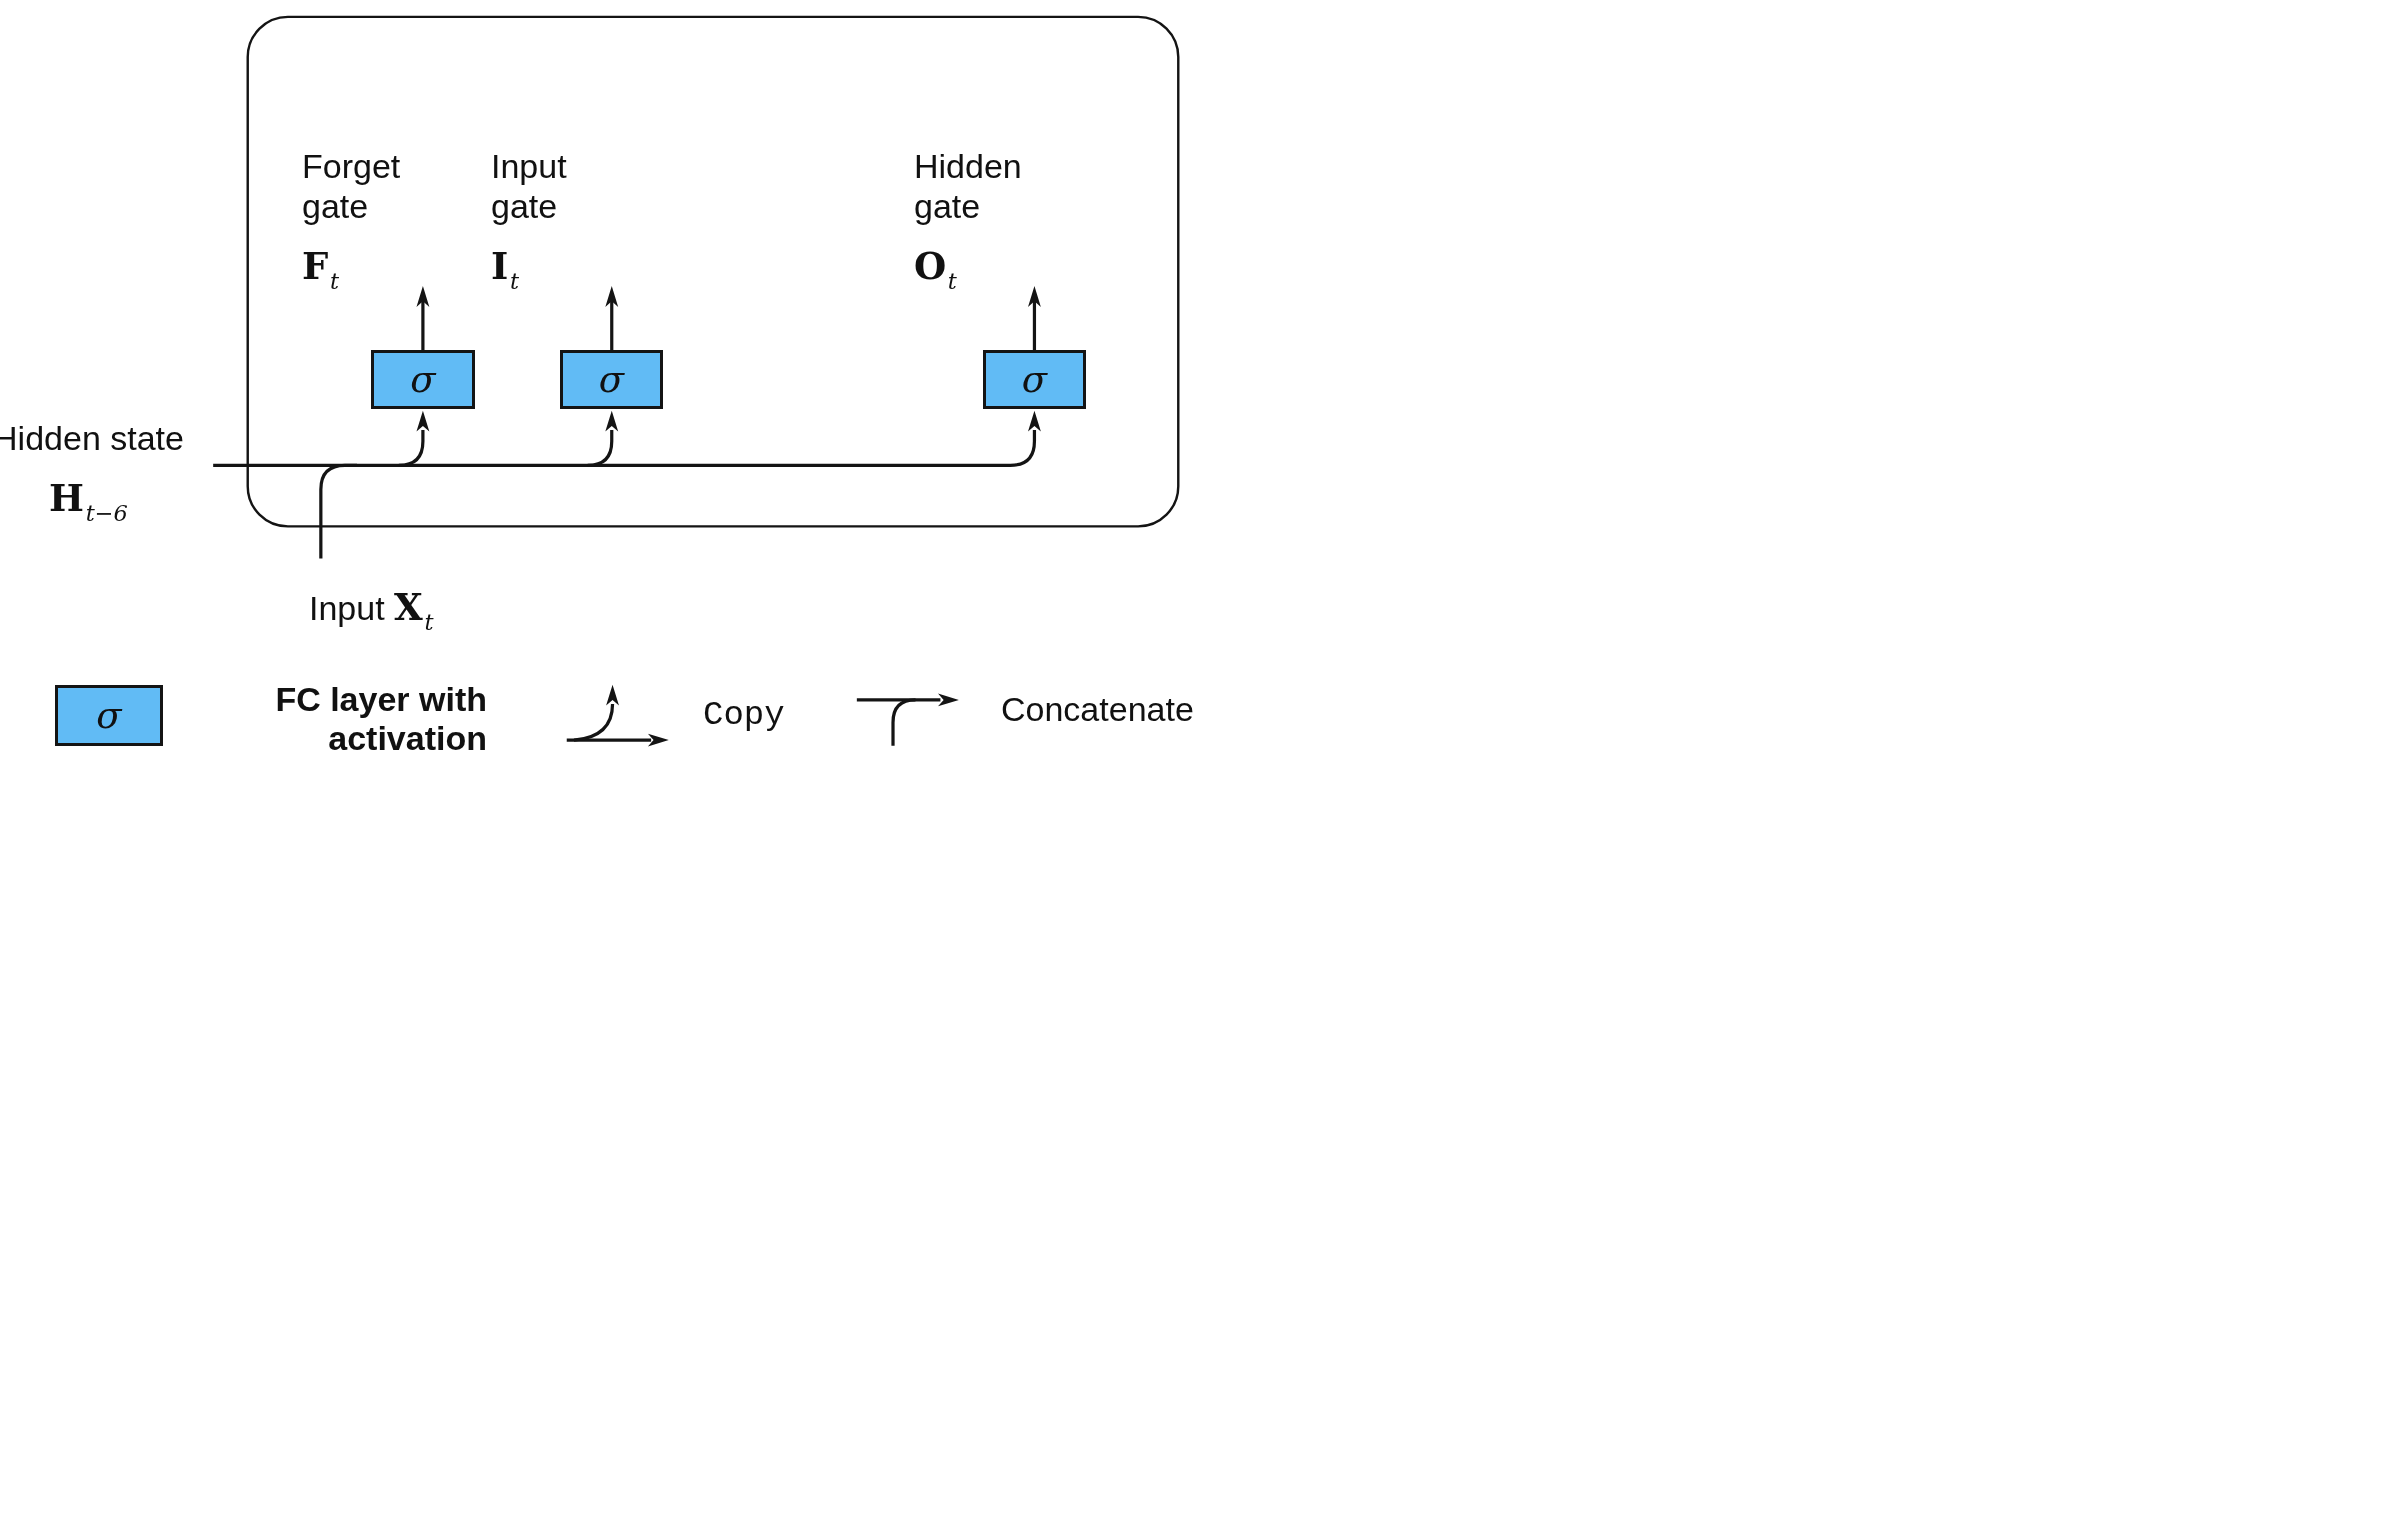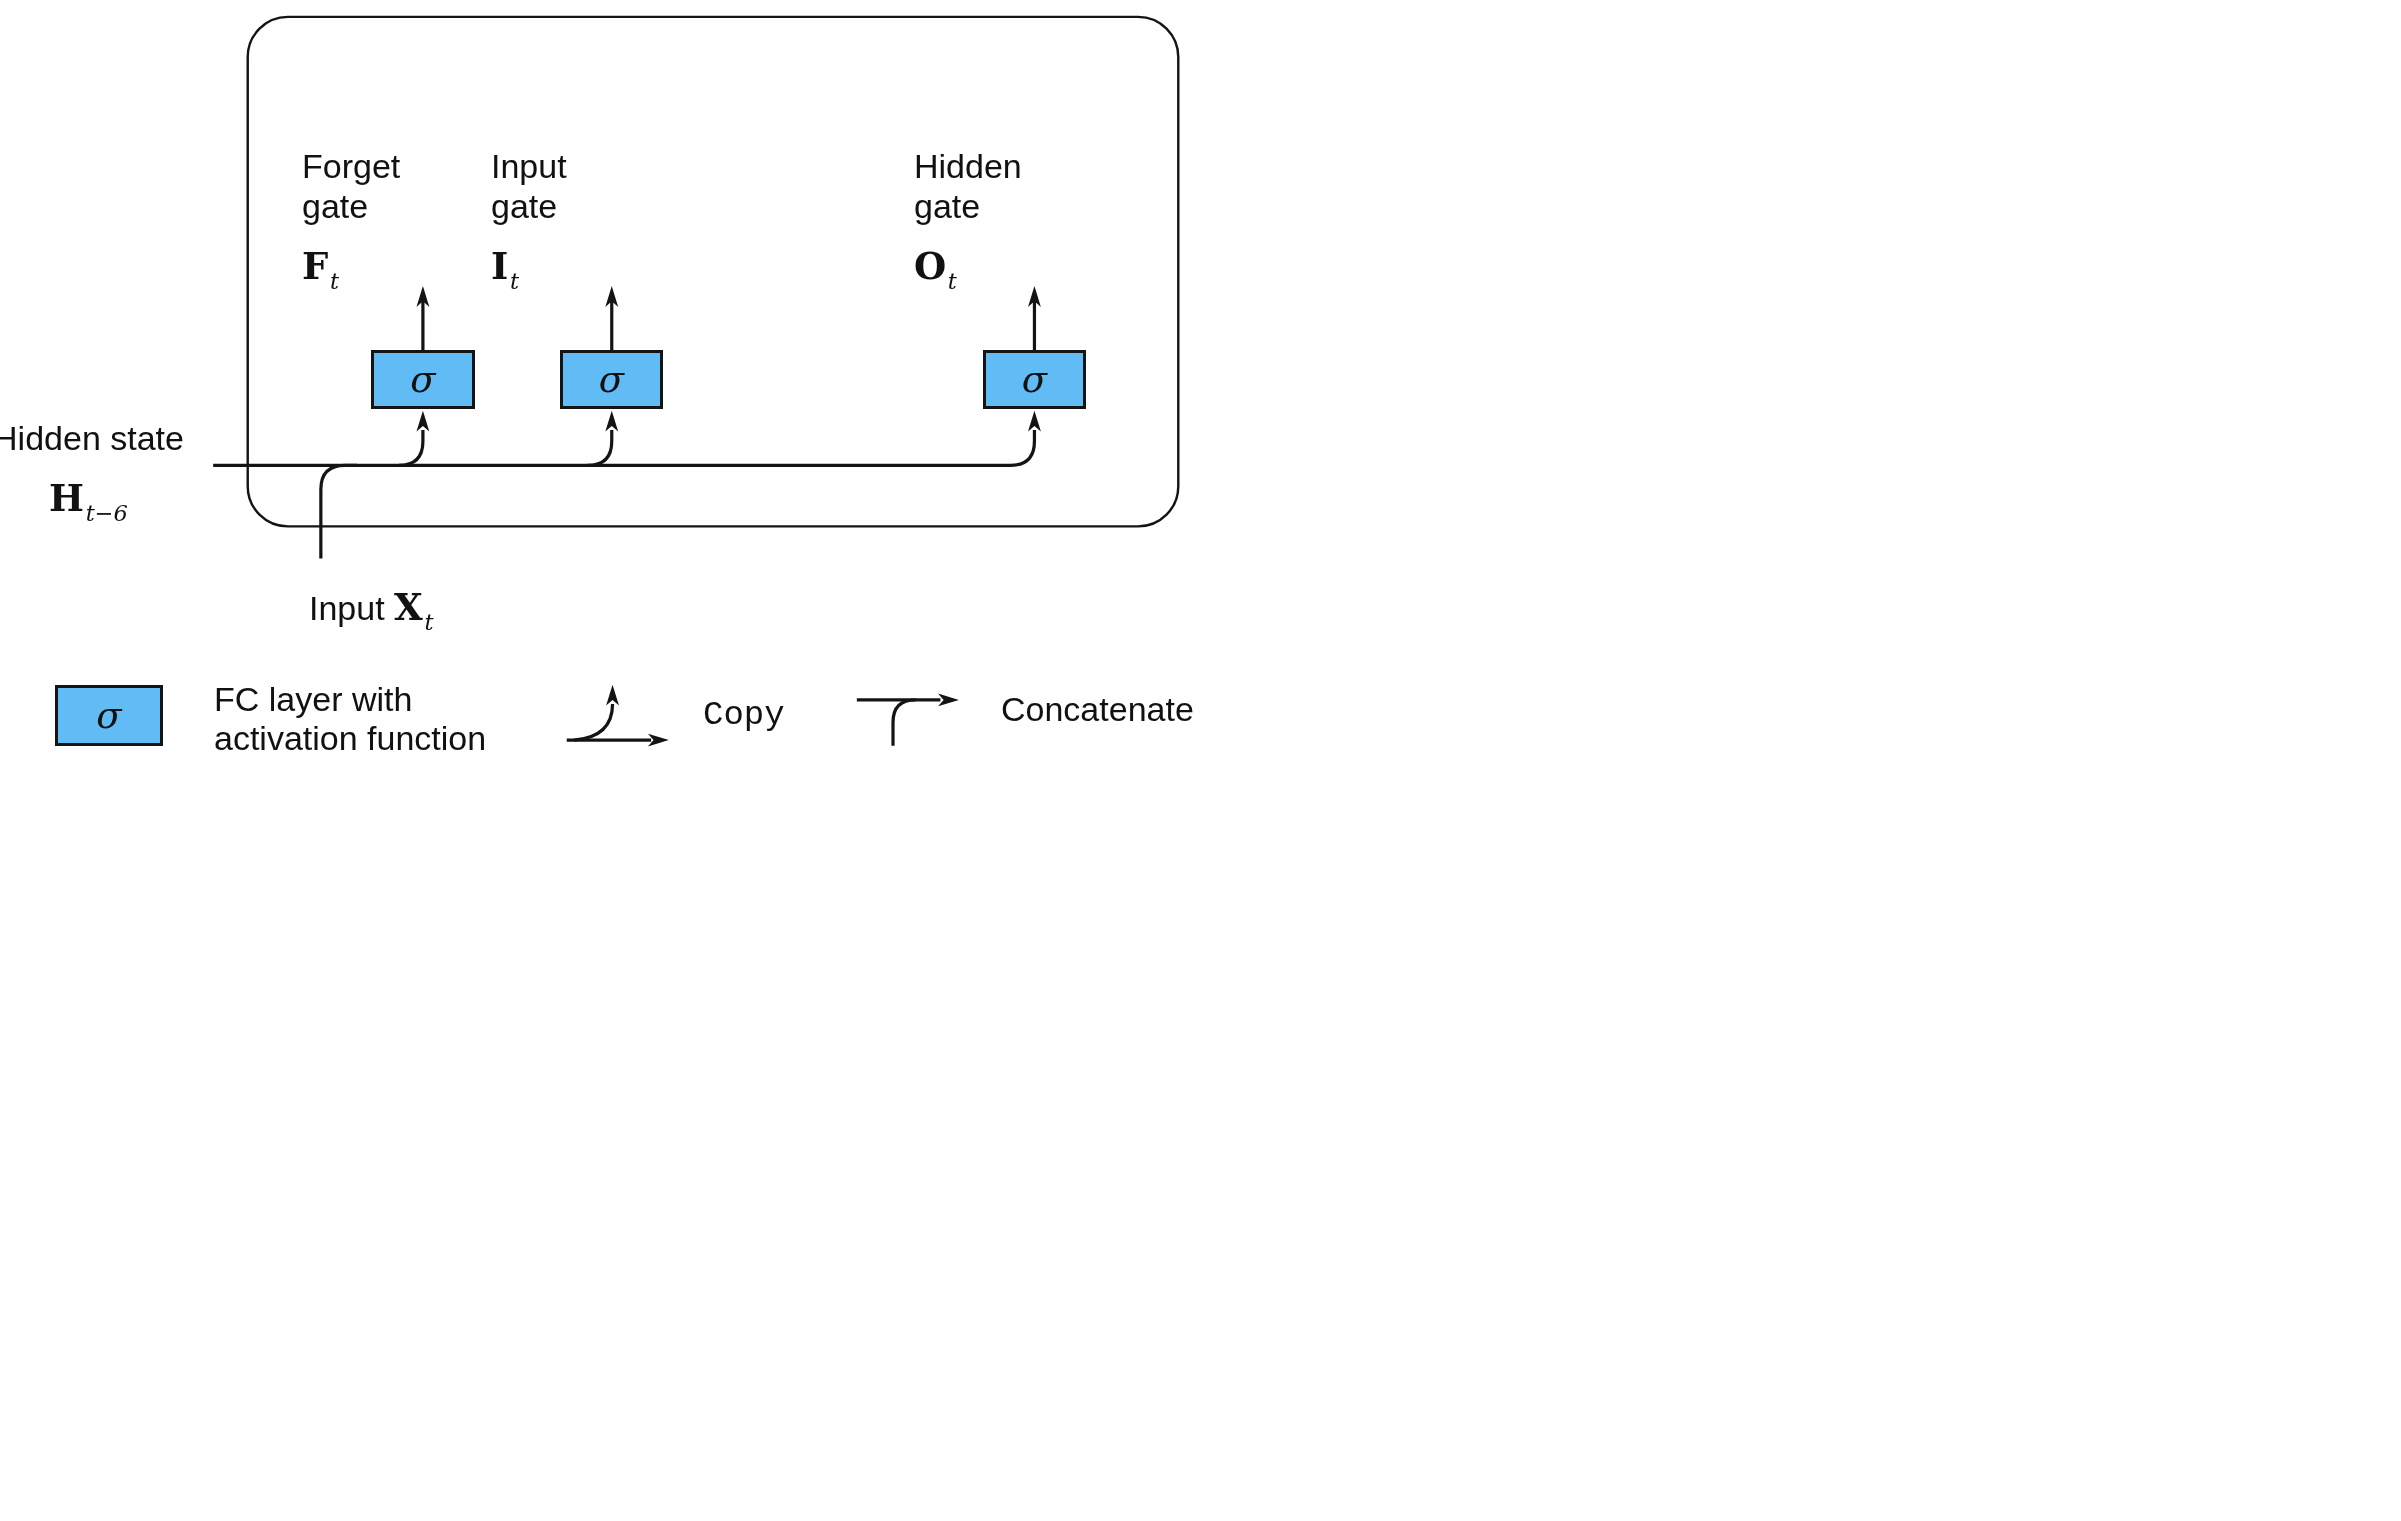--- a/index.html
+++ b/index.html
@@ -44,21 +44,21 @@
     font-weight:bold;font-size:37px;line-height:1;
   }
   .msub{
     font-family:"DejaVu Serif", serif;
     font-style:italic;font-size:22.5px;
     position:relative;top:9.6px;margin-left:1.6px;
   }
   .hidden-label{position:absolute;left:-16px;top:418px;width:209px;text-align:center;}
   .input-label{position:absolute;left:265px;top:589px;white-space:nowrap;font-size:34px;line-height:39px;margin-left:44px;}
   .legend-text{position:absolute;font-size:34px;line-height:39px;}
-  .legend-fc{width:273px;text-align:left;}
+  .legend-fc{width:273px;text-align:right;font-weight:bold;}
 </style>
 </head>
 <body>
 
 <div class="canvas">
 
   <svg class="layer" viewBox="0 0 1494 947" aria-hidden="true">
 
     <rect class="frame" x="308" y="21" width="1158" height="634" rx="50" ry="50"></rect>
 

